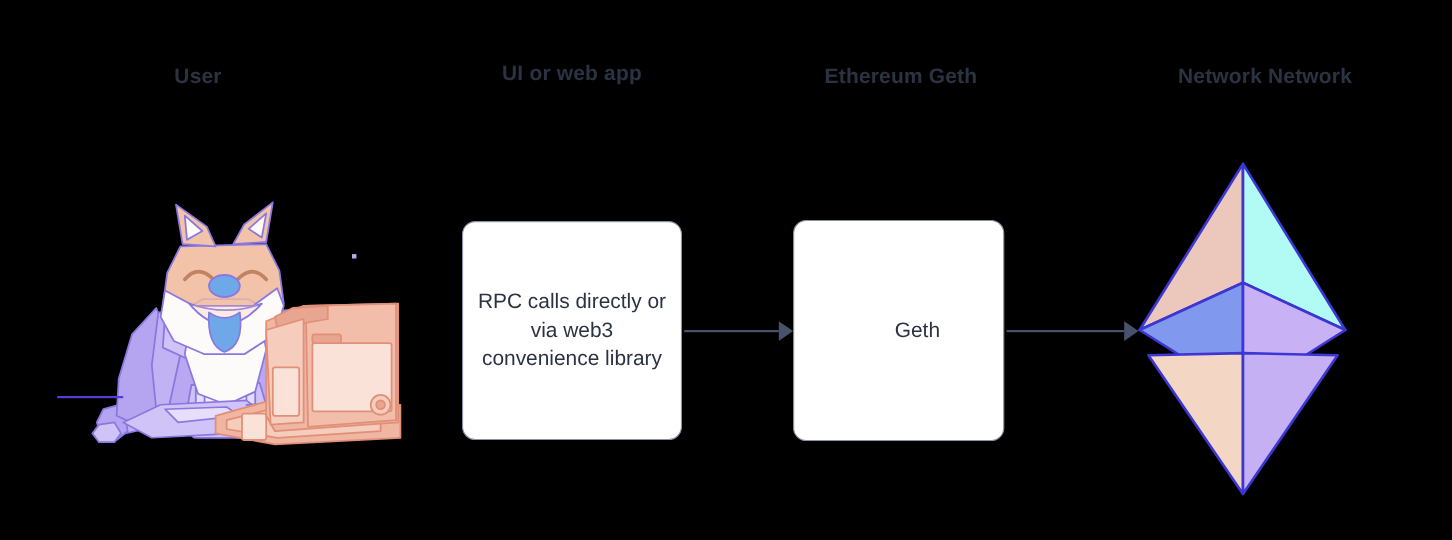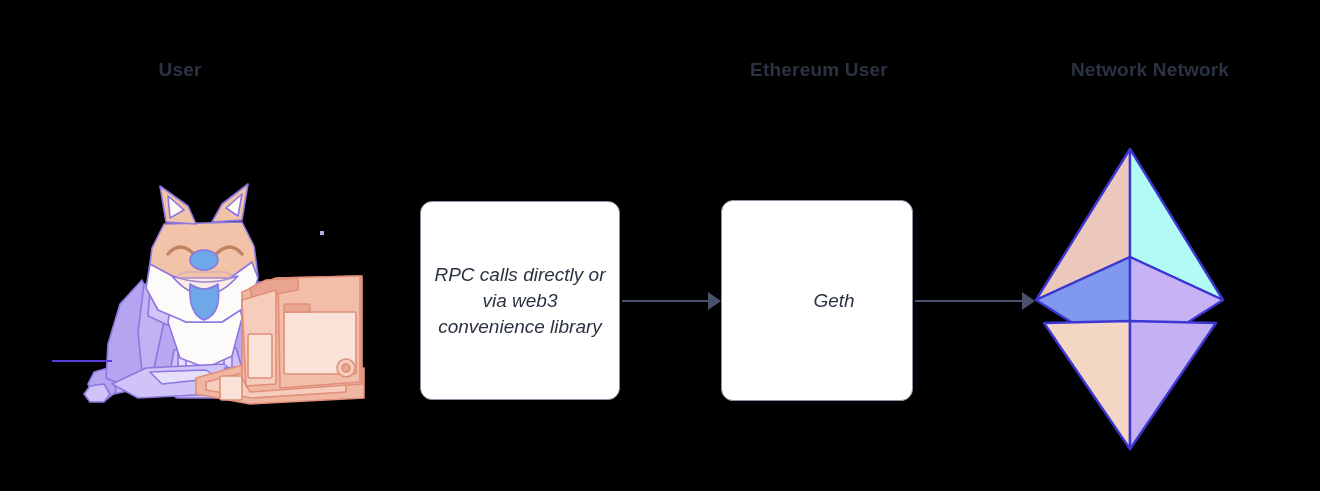--- a/index.html
+++ b/index.html
@@ -7,40 +7,41 @@
        font-family:"Liberation Sans","DejaVu Sans",sans-serif;}
   #stage{position:relative;width:1320px;height:491px;background:#000;}
 
   .col-title{position:absolute;font-size:19px;font-weight:bold;color:#2b3342;
              letter-spacing:.2px;white-space:nowrap;transform:translateX(-50%);text-align:center;}
 
   .node-box{position:absolute;background:#ffffff;border:1px solid #8a93a5;
             border-radius:12px;box-sizing:border-box;
             display:flex;align-items:center;justify-content:center;}
   .node-box .node-label{font-size:19px;line-height:26px;color:#2b3342;
-            text-align:center;padding:0 10px;white-space:pre-line;font-style:italic;}
+            text-align:center;padding:0 10px;white-space:pre-line;}
 
   .connector{position:absolute;height:22px;}
   .connector .shaft{position:absolute;left:0;top:10px;height:1.6px;background:#49526b;}
   .connector .head{position:absolute;top:2px;width:0;height:0;
             border-top:9px solid transparent;border-bottom:9px solid transparent;
             border-left:13px solid #49526b;}
 
   .speck{position:absolute;width:4px;height:4px;background:#b9aaf0;}
   .deskline{position:absolute;height:2px;background:#5b38d8;}
 
   svg{display:block;}
 </style>
 </head>
 <body>
 
 <div id="stage">
 
   <div class="col-title" style="left:180px;top:59px;">User</div>
-  <div class="col-title" style="left:819px;top:59px;">Ethereum User</div>
+  <div class="col-title" style="left:520px;top:57px;">UI or web app</div>
+  <div class="col-title" style="left:819px;top:59px;">Ethereum Geth</div>
   <div class="col-title" style="left:1150px;top:59px;">Network Network</div>
 
   <div style="position:absolute;left:46px;top:172px;width:320px;height:235px;">
     <svg width="320" height="235" viewBox="0 0 320 235">
       <g stroke="#8b77e0" stroke-width="1.6" stroke-linejoin="round">
 
         <path d="M96 163 L70 180 L62 196 L60 214 L68 222 L86 218 L104 200 L118 178 Z" fill="#c1b2f4"></path>
         <path d="M62 196 L48 200 L42 212 L46 224 L60 228 L70 220 L68 206 Z" fill="#b5a4ef"></path>
         <path d="M58 212 L44 214 L38 222 L44 230 L58 230 L64 222 Z" fill="#cfc3f7"></path>
 

